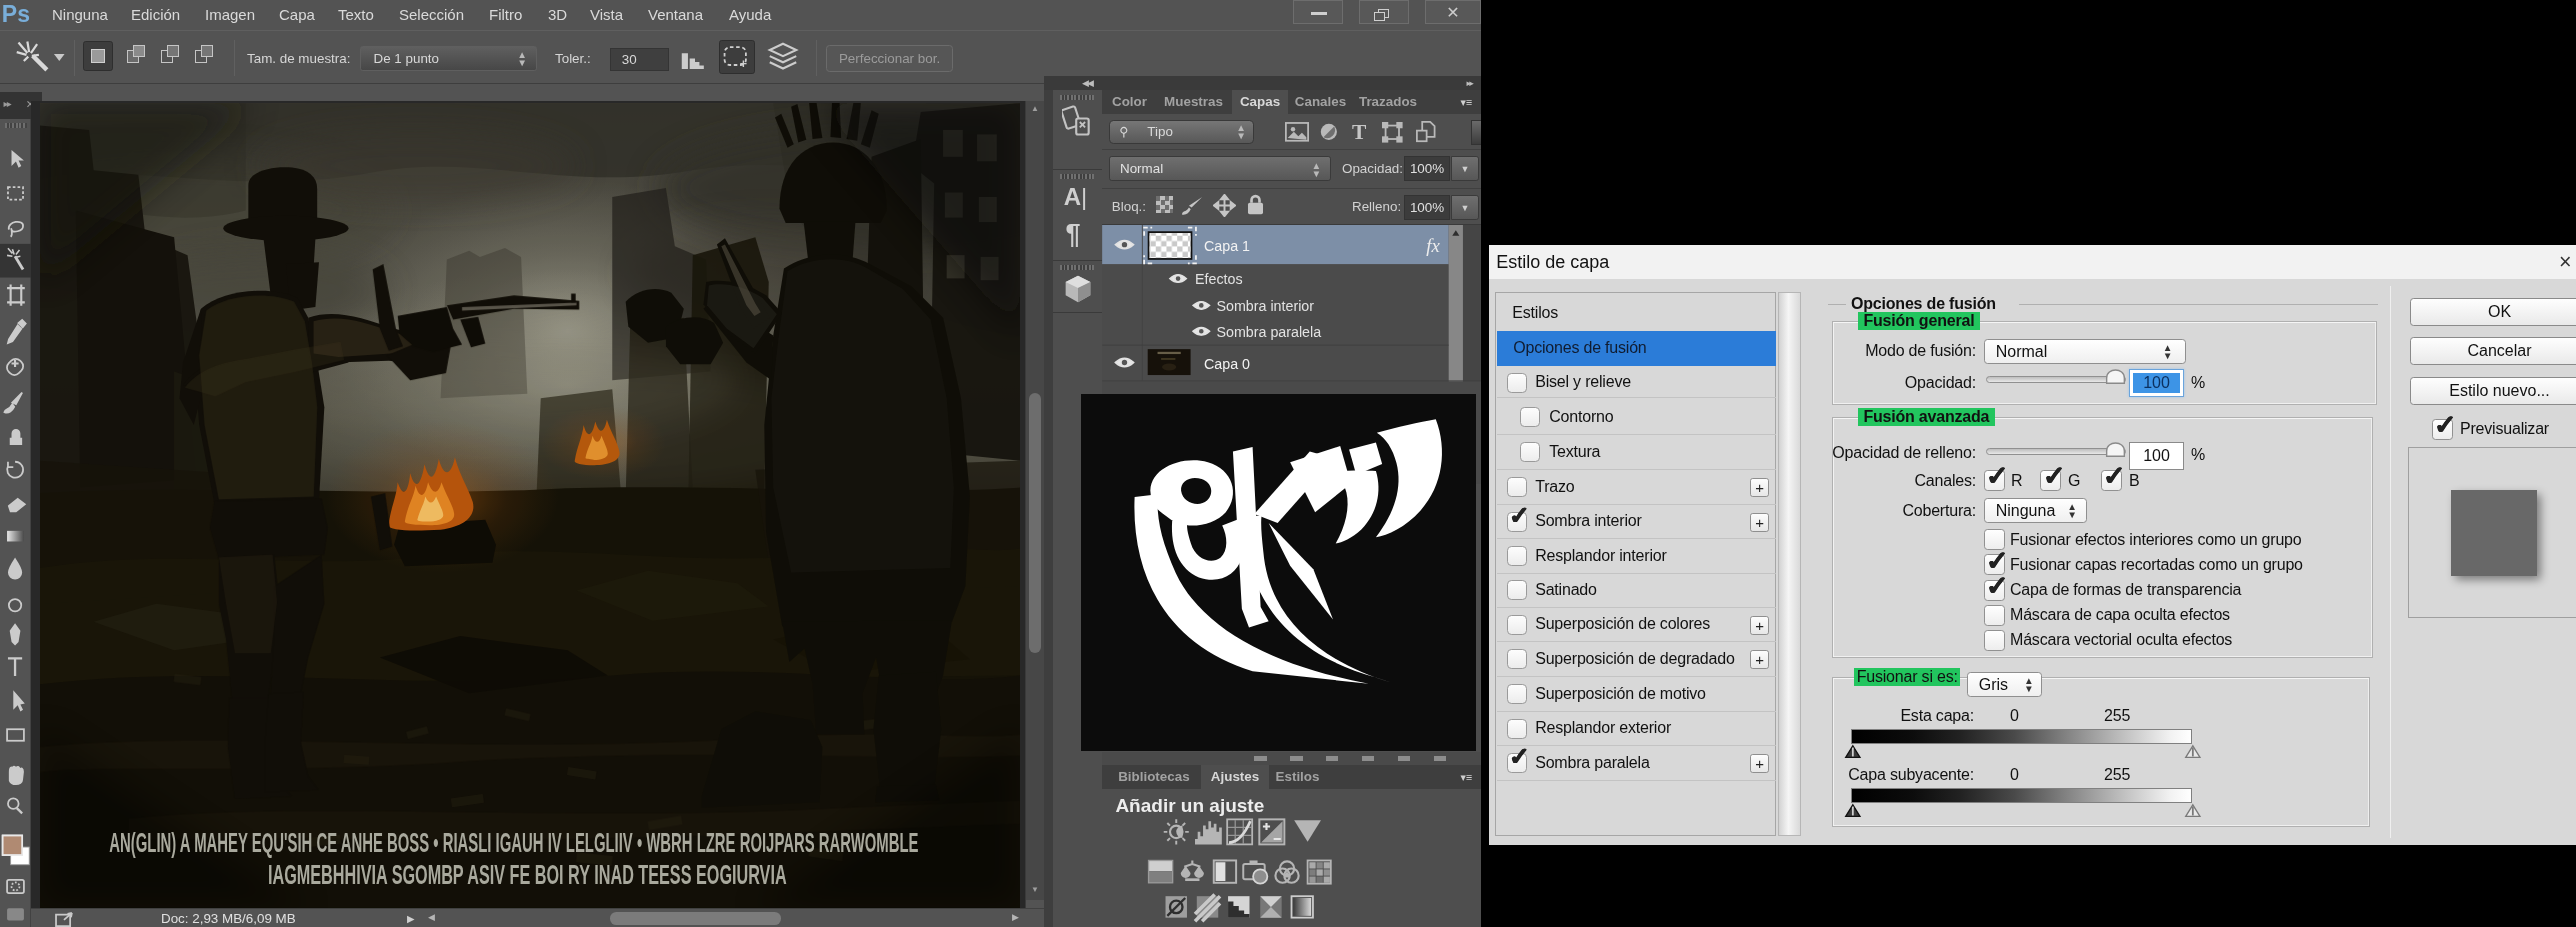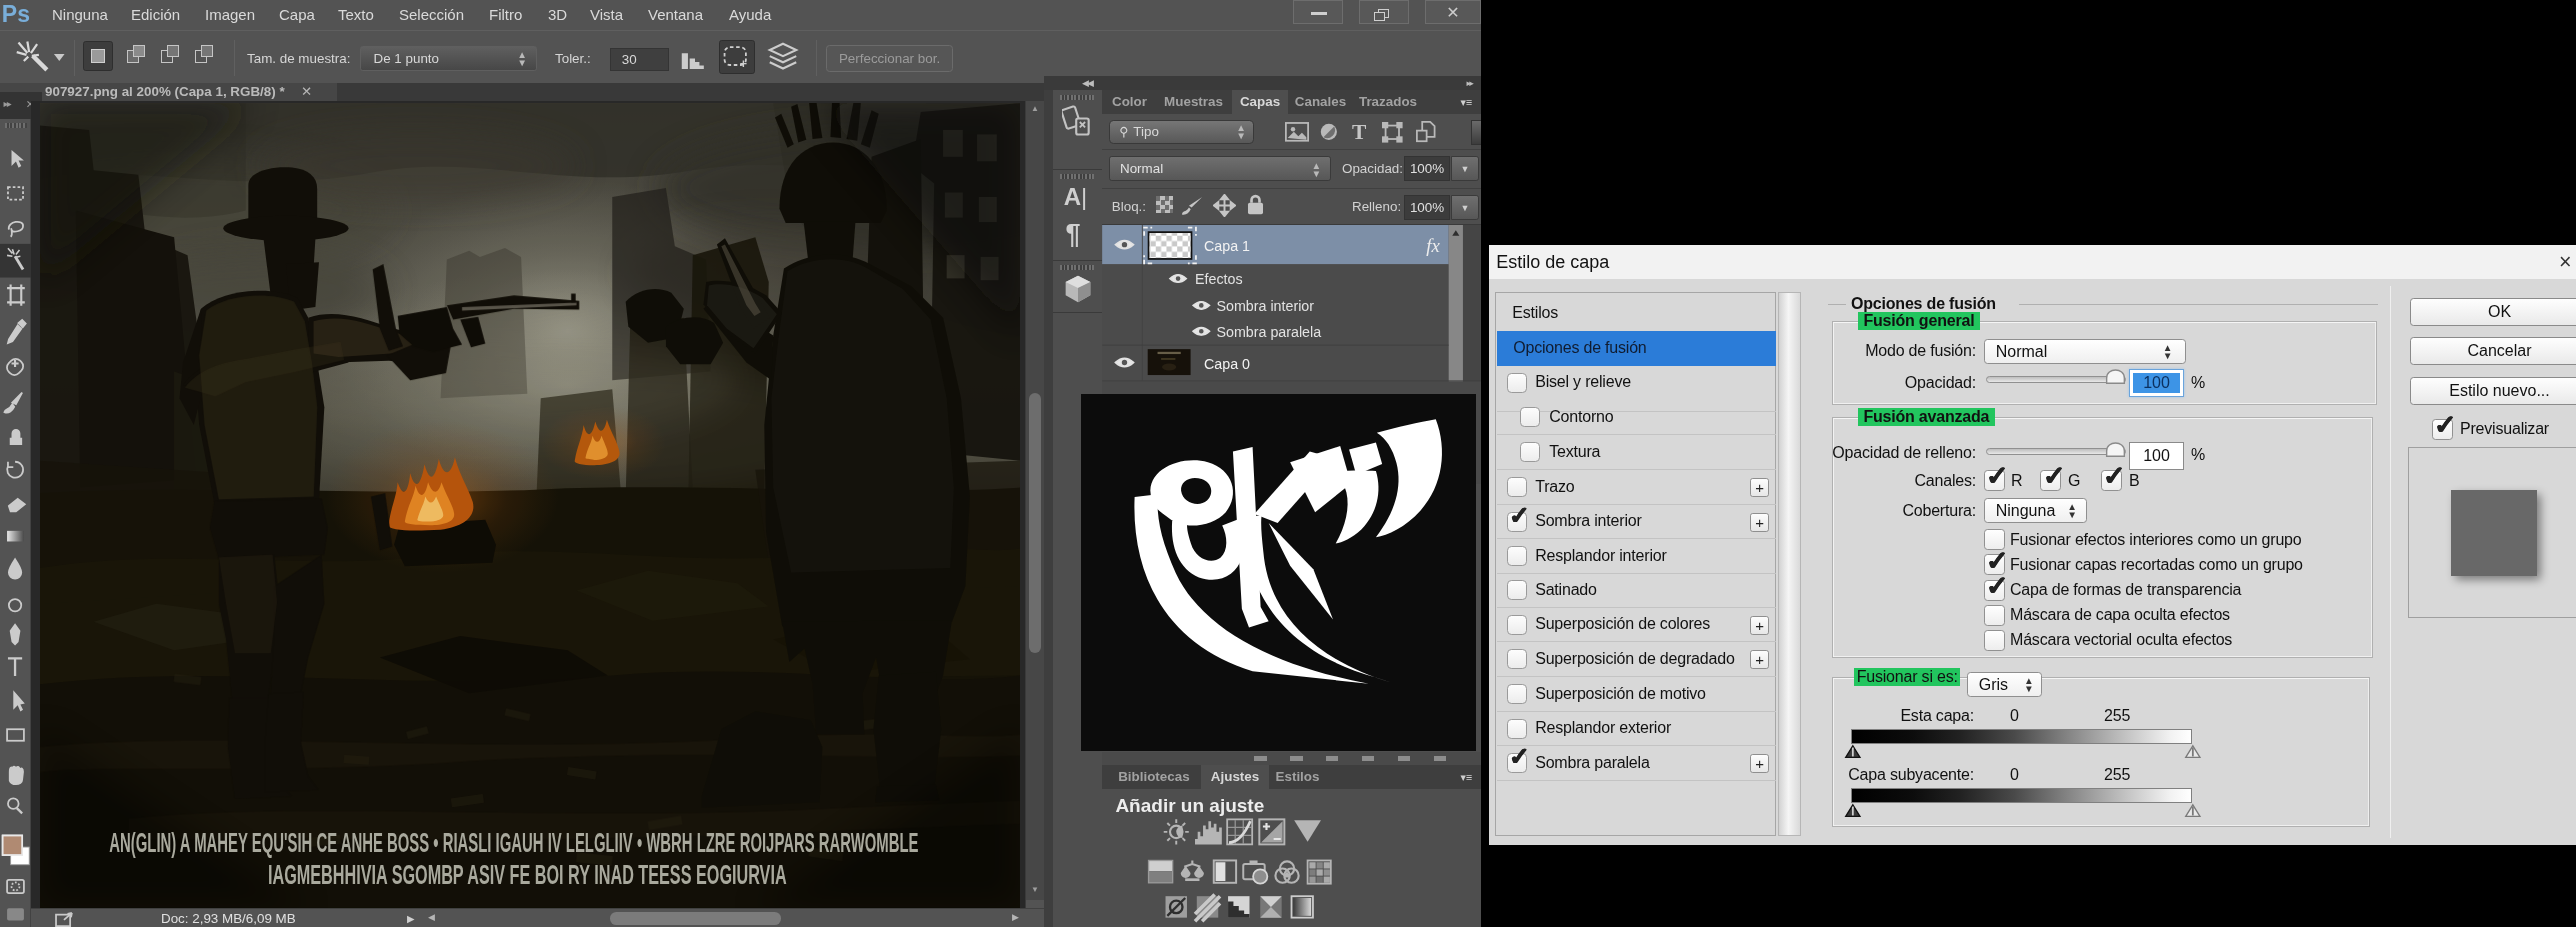--- a/index.html
+++ b/index.html
@@ -144,24 +144,20 @@
         <g fill="none" stroke="#cccccc" stroke-width="2.4">
           <path d="M19 2 L34 9 L19 16 L4 9 Z"></path>
             <path d="M4 16 L19 23 L34 16"></path>
             <path d="M4 23 L19 30 L34 23"></path>
         </g>
       </svg>
       <div class="sep" style="left:816px"></div>
       <div class="abs" style="left:826px;top:14.3px;width:127px;height:27px;background:#565656;border:0.9px solid #6b6b6b;border-radius:3.6px;color:#9b9b9b;font-size:13.4px;text-align:center;line-height:25px">Perfeccionar bor.</div>
     </div>
 
-    <div id="tabbar" class="abs">
-        <div id="doctab" class="abs"><span style="opacity:.85">907927.png al 200% (Capa 1, RGB/8) *</span>
-      <span style="color:#b5b5b5;margin-left:12.5px;font-weight:normal">✕</span></div>
-      </div>
 
     <div id="toolbar" class="abs"></div>
     <div id="toolhead" class="abs">
         <span style="position:absolute;left:3.6px;top:6.3px;font-size:9.8px;letter-spacing:-1.8px">▸▸</span>
       <span style="position:absolute;right:7.2px;top:6.3px;font-size:10.7px">✕</span>
       </div>
     <div class="abs" style="left:5.4px;top:123px;width:21.5px;height:5.4px;background:repeating-linear-gradient(90deg,#6e6e6e 0 1.8px,#434343 1.8px 3.6px)"></div>
     <div id="tools">
       <svg class="abs" style="left:0;top:139px" width="31" height="789" viewBox="0 0 35 882">
 
@@ -447,21 +443,21 @@
       <div class="ptabs" style="top:0">
         <div class="ptab" style="left:0;width:55px">Color</div>
         <div class="ptab" style="left:55px;width:73px">Muestras</div>
         <div class="ptab active" style="left:130px;width:56px">Capas</div>
         <div class="ptab" style="left:187px;width:63px">Canales</div>
         <div class="ptab" style="left:250px;width:72px">Trazados</div>
         <div class="pmenu" style="right:9px;top:6.3px;font-size:10.7px">▾<span style="letter-spacing:0">≡</span></div>
       </div>
 
       <div class="abs" style="left:7.2px;top:29.5px;width:145px;height:24px;border-radius:4.5px;border:0.9px solid #393939;background:linear-gradient(#767676,#585858);color:#d9d9d9;font-size:13.4px;line-height:22.4px">
-        <span style="margin-left:9px;font-size:12.5px">⚲</span><span style="margin-left:5px">Tipo</span>
+        <span style="margin-left:9px;font-size:12.5px">⚲</span><span style="margin-left:19px">Tipo</span>
         <span class="stepper" style="right:7.2px;top:3.6px">▲<br>▼</span>
       </div>
       <svg class="abs" style="left:183px;top:32px" width="24" height="19.7" viewBox="0 0 27 22">
         <rect x="1" y="1" width="25" height="20" fill="none" stroke="#b9b9b9" stroke-width="2"></rect>
         <circle cx="9" cy="8" r="2.5" fill="#b9b9b9"></circle>
           <path d="M3 18 l7 -7 l5 5 l4 -4 l5 5 v3 z" fill="#b9b9b9"></path>
       </svg>
       <svg class="abs" style="left:217px;top:32px" width="19.7" height="19.7" viewBox="0 0 22 22">
         <circle cx="11" cy="11" r="9" fill="#b9b9b9"></circle>
           <path d="M5 17 A9 9 0 0 0 17 5 Z" fill="#6f6f6f"></path>
@@ -706,21 +702,21 @@
   <div id="dlg" class="abs">
     <div id="dlgtitle" class="abs">Estilo de capa</div>
     <div class="abs" style="left:1070px;top:5.4px;font-size:21.5px;color:#333">×</div>
 
     <div class="abs" style="left:6.3px;top:47px;width:281px;height:544px;border:0.9px solid #a6a6a6;background:#d8d8d8">
       <div class="dtext" style="left:16px;top:10.7px">Estilos</div>
       <div id="stylelist" class="abs" style="left:0;top:38px;width:279px">
         <div class="litem" style="top:0;height:35px;background:#2b7cd8;border-bottom:none">
           <span class="abs" style="left:16px;top:8px;color:#101c30">Opciones de fusión</span>
           </div>
-        <div class="litem" style="top:35px;height:46px">
+        <div class="litem" style="top:35px;height:32px">
             <span class="lcb" style="left:9.8px"></span>
           <span class="abs" style="left:38px;top:7.2px">Bisel y relieve</span>
           </div>
         <div class="litem" style="top:69px;height:35px">
             <span class="lcb" style="left:23px"></span>
           <span class="abs" style="left:52px;top:8px">Contorno</span>
           </div>
         <div class="litem" style="top:104px;height:35px">
             <span class="lcb" style="left:23px"></span>
           <span class="abs" style="left:52px;top:8px">Textura</span>

